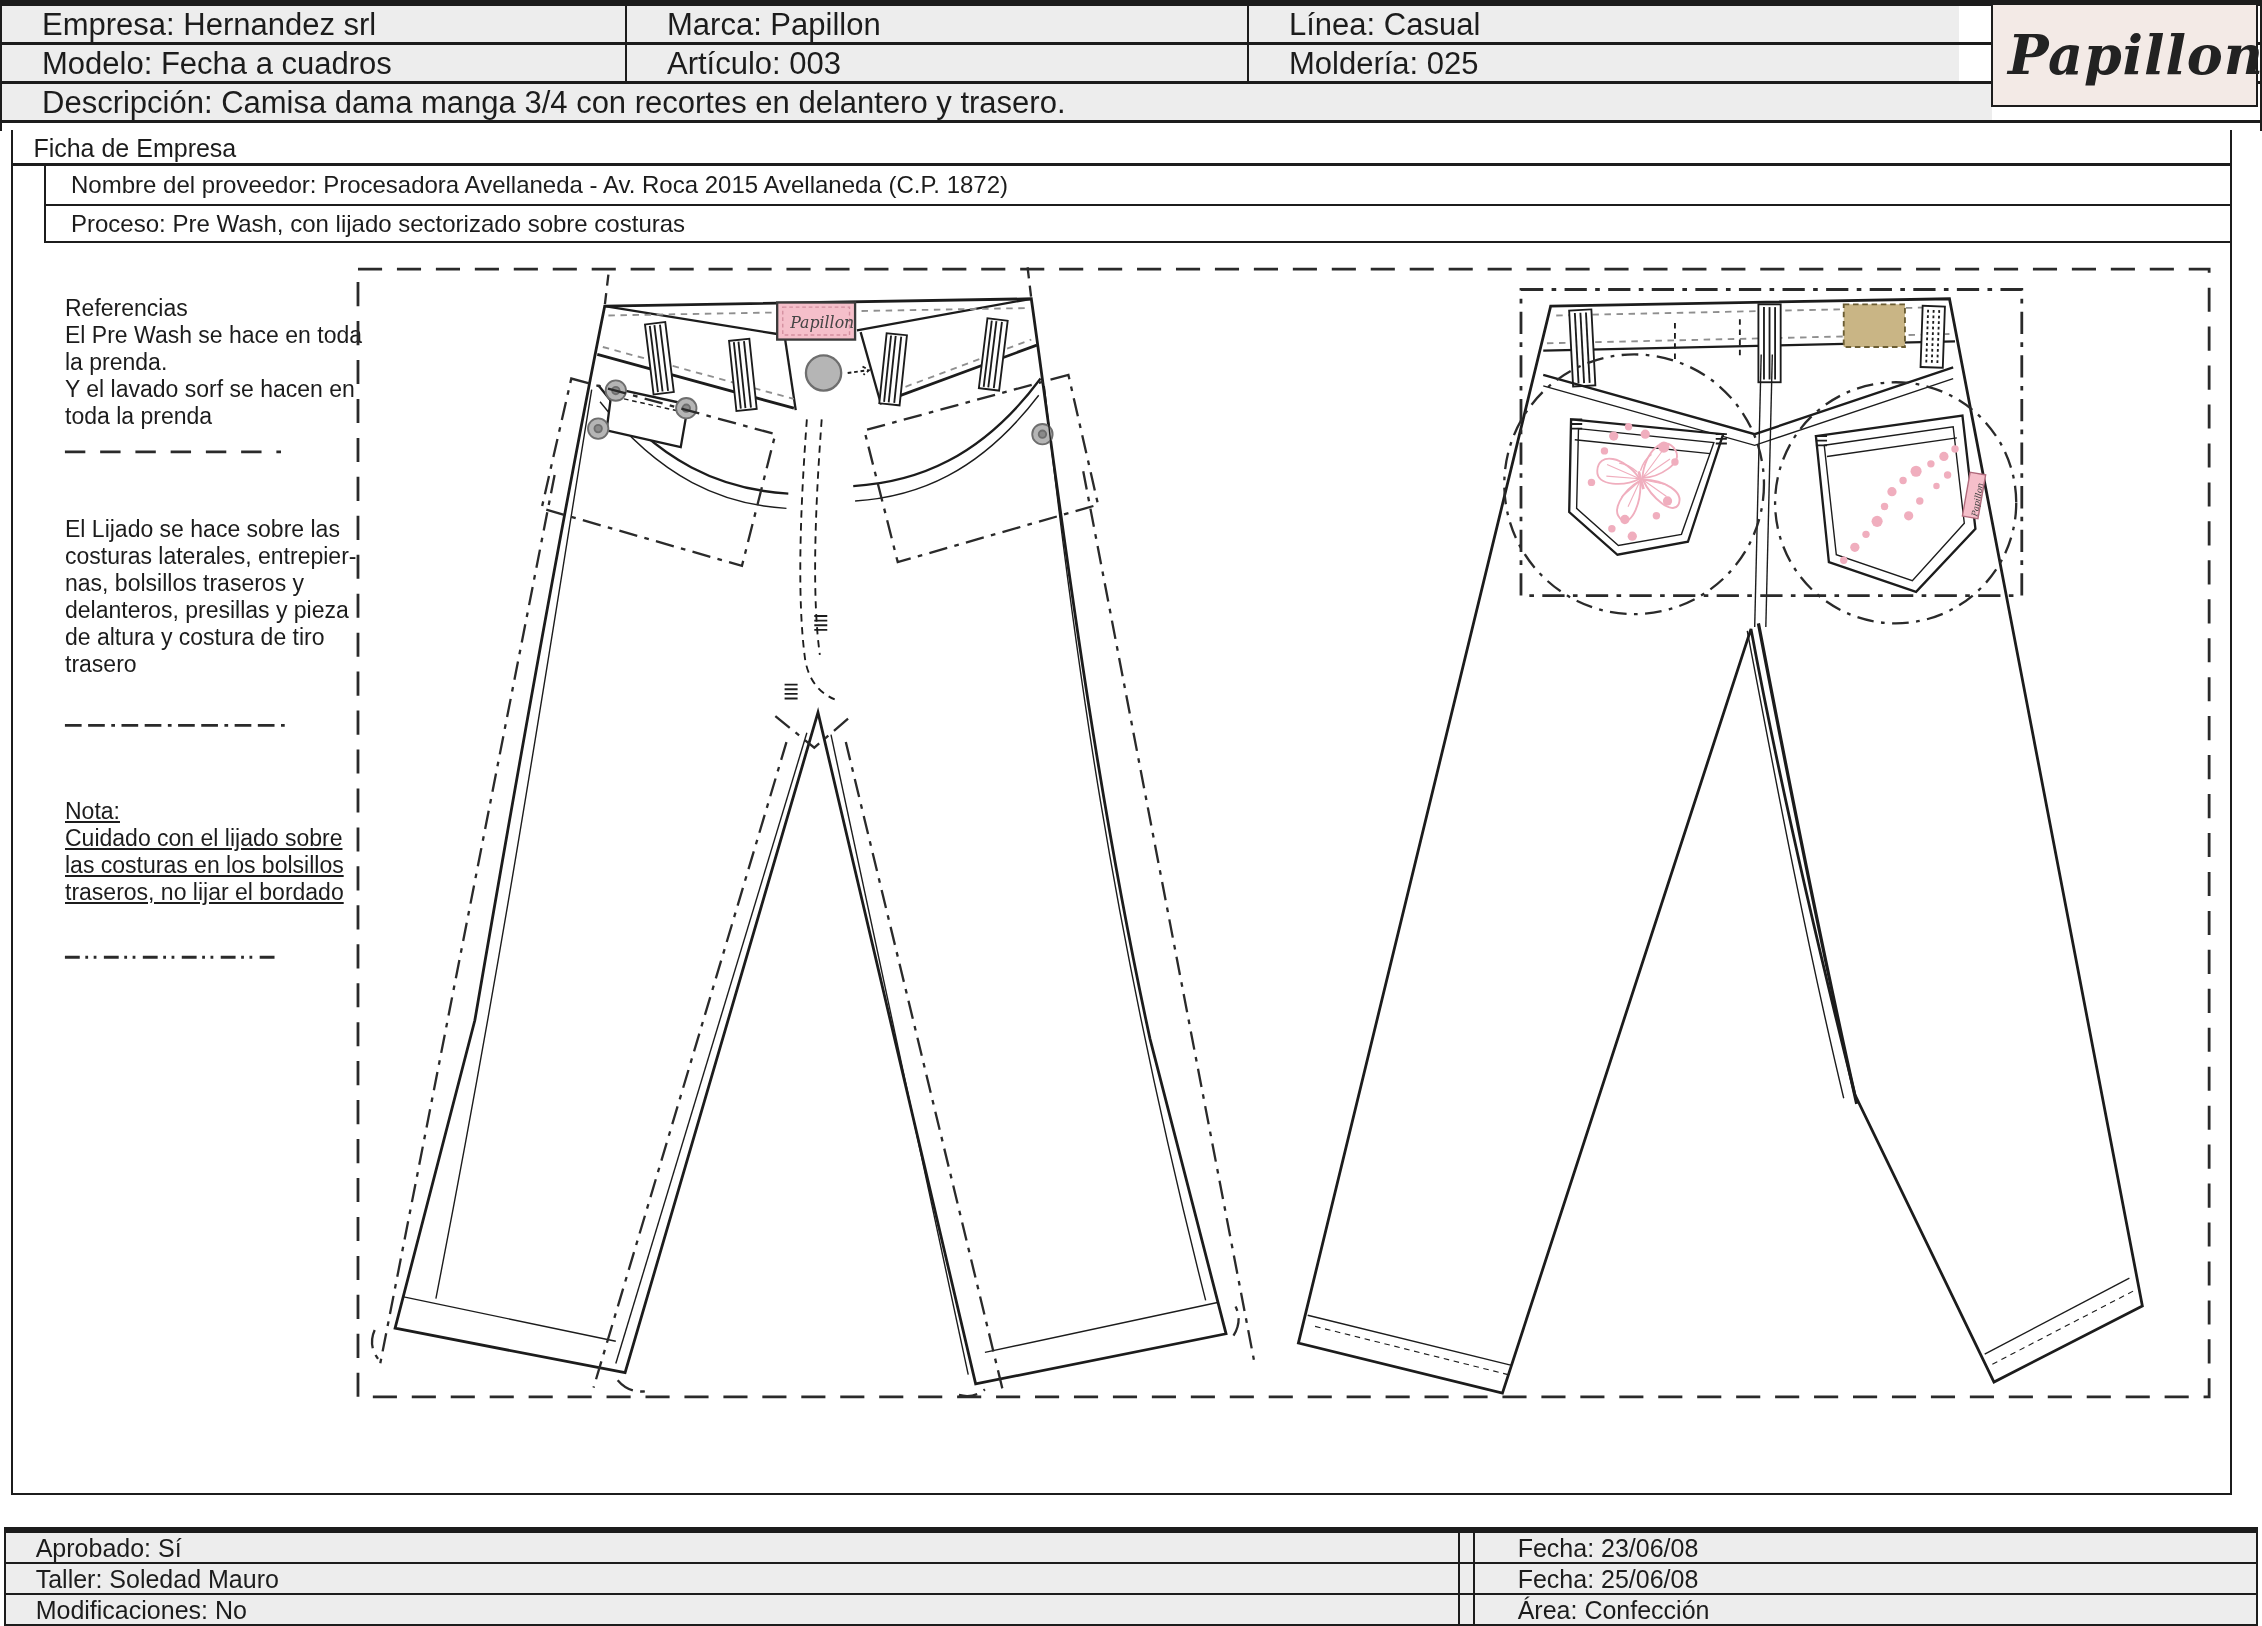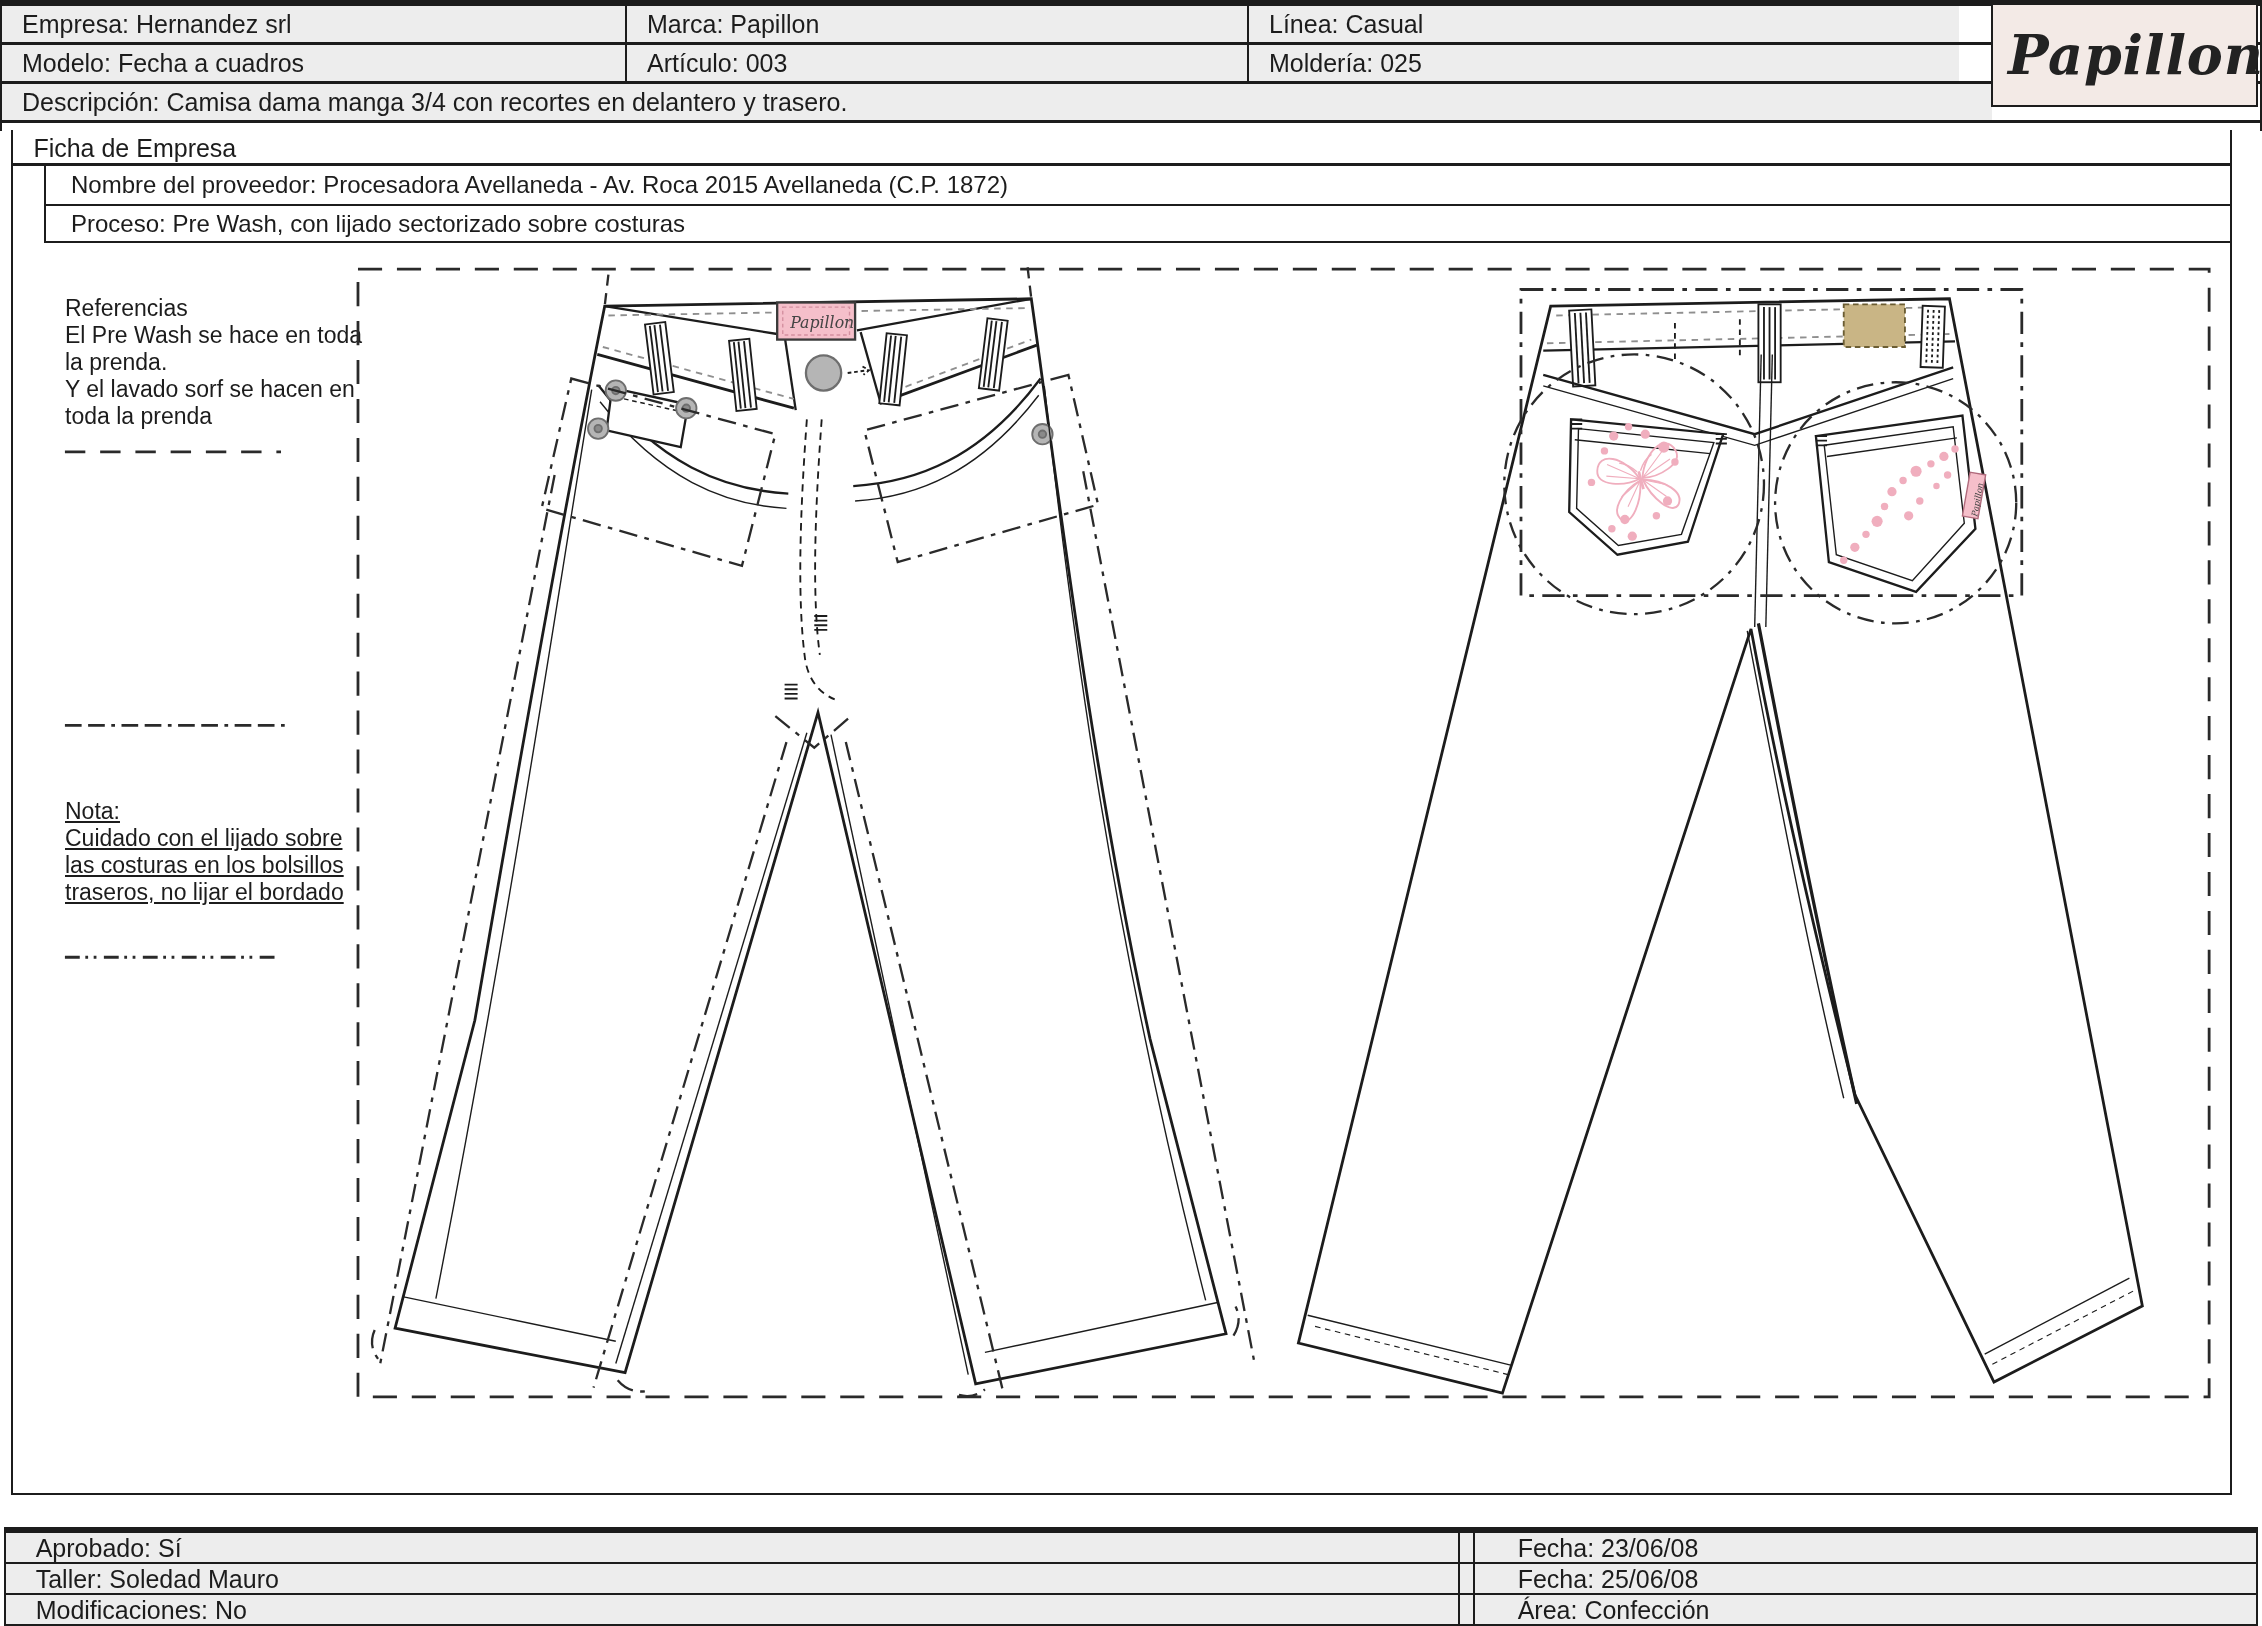--- a/index.html
+++ b/index.html
@@ -14,21 +14,21 @@
     --stitch-gray:#8f8f8f;
   }
   *{box-sizing:border-box;margin:0;padding:0;}
   html,body{background:#fff;}
   body{width:2262px;height:1627px;position:relative;font-family:"Liberation Sans",sans-serif;color:var(--ink);overflow:hidden;}
   .page{position:absolute;inset:0;background:#fff;}
 
   
   .header{position:absolute;left:0;top:0;width:2262px;height:131px;border-top:6.5px solid var(--ink);border-left:2.8px solid var(--ink);border-right:2.8px solid var(--ink);}
   .hrow{position:relative;display:flex;height:39px;background:#fff;border-bottom:3.7px solid var(--ink);}
-  .hcell{height:100%;background:var(--table-bg);font-size:25px;line-height:37px;padding-left:20px;white-space:nowrap;}
+  .hcell{height:100%;background:var(--table-bg);font-size:31px;line-height:37px;padding-left:40px;white-space:nowrap;}
   .hc1{width:623px;}
   .hc2{width:622px;border-left:2.8px solid var(--ink);}
   .hc3{width:712px;border-left:2.8px solid var(--ink);}
   .hc-fill{flex:1;background:#fff;}
   .hdesc{width:1990px;}
   .logo-box{position:absolute;left:1991px;top:2.8px;width:267px;height:104px;background:var(--logo-bg);border:2.8px solid var(--ink);z-index:5;display:flex;align-items:center;}
   .logo-text{font-family:"DejaVu Serif",serif;font-style:italic;font-weight:bold;font-size:54px;letter-spacing:0.9px;padding-left:15px;color:#222;}
   .logo-fly{margin-left:1.9px;margin-top:-24px;}
 
   
@@ -108,20 +108,26 @@
     <div class="vtick"></div>
     <div class="wash-line proc">Proceso: Pre Wash, con lijado sectorizado sobre costuras</div>
     <div class="rule rule3"></div>
   </div>
 
   <div class="note note-ref">Referencias
 El Pre Wash se hace en toda
 la prenda.
 Y el lavado sorf se hacen en
 toda la prenda</div>
+  <div class="note note-lij">El Lijado se hace sobre las
+costuras laterales, entrepier-
+nas, bolsillos traseros y
+delanteros, presillas y pieza
+de altura y costura de tiro
+trasero</div>
   <div class="note note-nota">Nota:
 Cuidado con el lijado sobre
 las costuras en los bolsillos
 traseros, no lijar el bordado</div>
 
   <svg class="overlay" viewBox="0 0 2439 1754">
 
     <g stroke="#2a2a2a" stroke-width="3">
       <line x1="70" y1="487" x2="303" y2="487" stroke-dasharray="22 16"></line>
       <line x1="70" y1="782" x2="308" y2="782" stroke-dasharray="18 7 18 7 4 7"></line>

